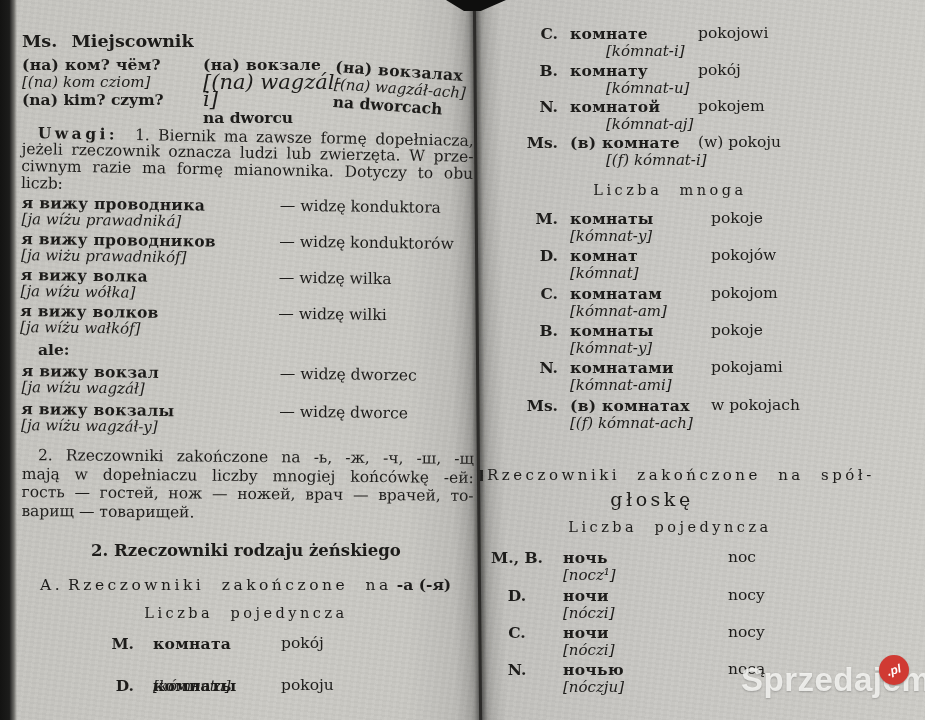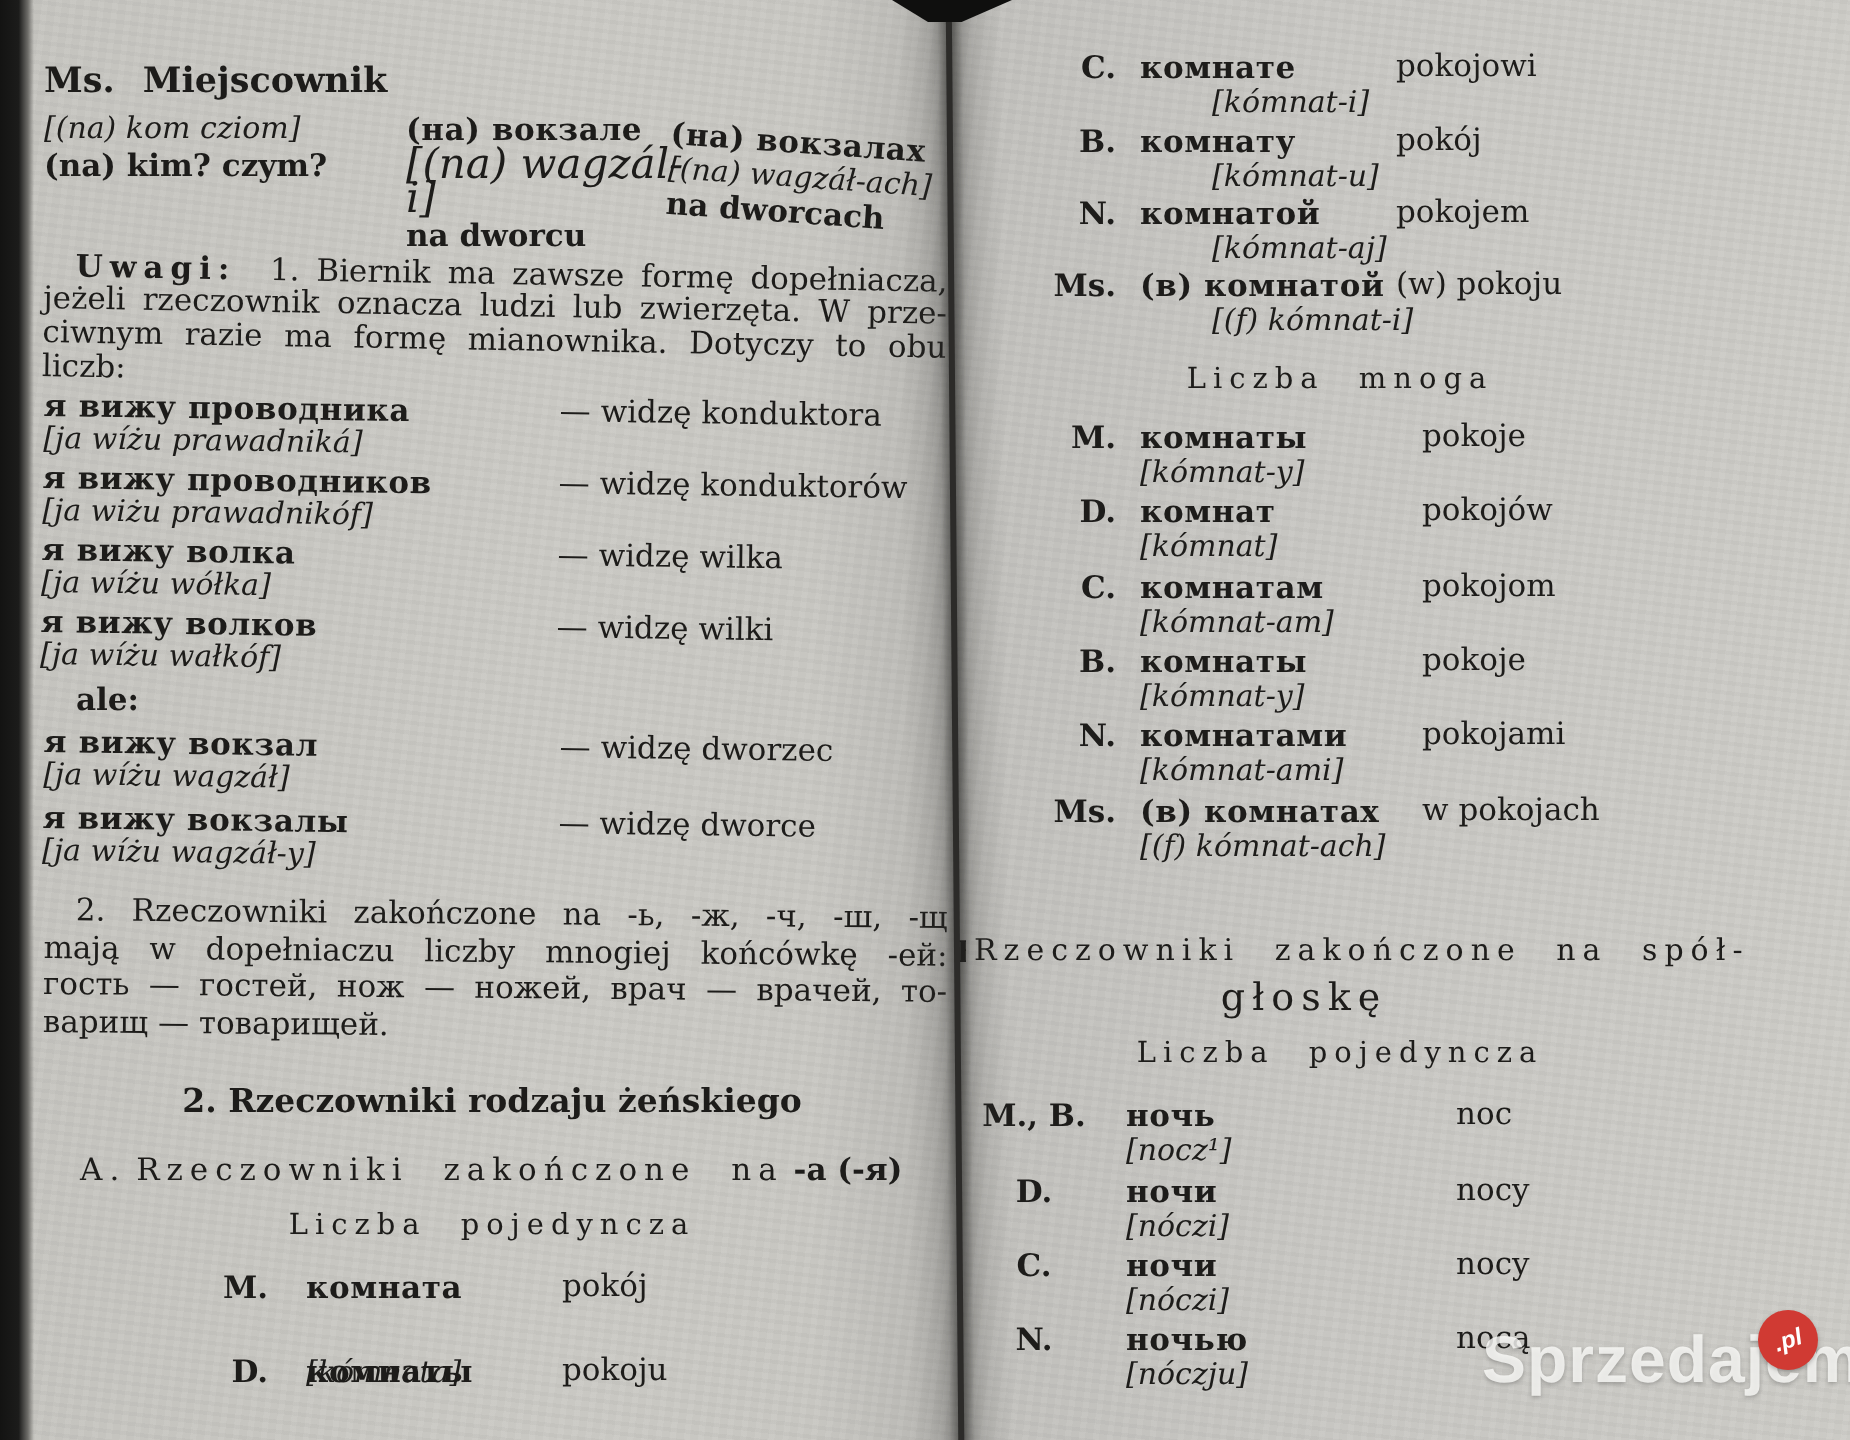--- a/index.html
+++ b/index.html
@@ -71,20 +71,21 @@
   .frag-b{position:absolute;left:478px;top:467px;width:5px;height:15px;overflow:hidden;font-size:15px;font-weight:bold;letter-spacing:3.5px;}
 </style>
 </head>
 <body>
 
 <div class="grain"></div>
 
 <div class="abs b" style="left:22px;top:31px;font-size:17.5px;word-spacing:8px;">Ms. Miejscownik</div>
 
 <div class="abs" style="left:22px;top:56px;width:160px;line-height:17.5px;font-size:15.5px;">
+  <div class="cyr">(на) ком? чём?</div>
   <div class="itl" style="font-size:15px;">[(na) kom cziom]</div>
   <div class="b">(na) kim? czym?</div>
 </div>
 <div class="abs" style="left:203px;top:56px;width:150px;line-height:17.5px;font-size:15.5px;">
   <div class="cyr">(на) вокзале</div>
   <div class="itl" style="font-size:21px;">[(na) wagzál-i]</div>
   <div class="b">na dworcu</div>
 </div>
 <div class="abs" style="left:336px;top:58px;width:150px;line-height:17.5px;font-size:15.5px;transform:rotate(4deg);transform-origin:left top;">
   <div class="cyr">(на) вокзалах</div>
@@ -178,21 +179,21 @@
   <span class="pl">pokój</span>
 </div>
 <div class="drow sing" style="top:97px;">
   <span class="case b">N.</span>
   <span class="ru cyr">комнатой</span>
   <span class="tr itl">[kómnat-aj]</span>
   <span class="pl">pokojem</span>
 </div>
 <div class="drow sing" style="top:133px;">
   <span class="case b">Ms.</span>
-  <span class="ru cyr">(в) комнатой</span>
+  <span class="ru cyr">(в) комнате</span>
   <span class="tr itl">[(f) kómnat-i]</span>
   <span class="pl">(w) pokoju</span>
 </div>
 
 <div class="abs sp" style="left:505px;top:182px;width:330px;text-align:center;font-size:14.5px;">Liczba mnoga</div>
 
 <div class="drow plur" style="top:209px;">
   <span class="case b">M.</span>
   <span class="ru cyr">комнаты</span>
   <span class="tr itl">[kómnat-y]</span>

